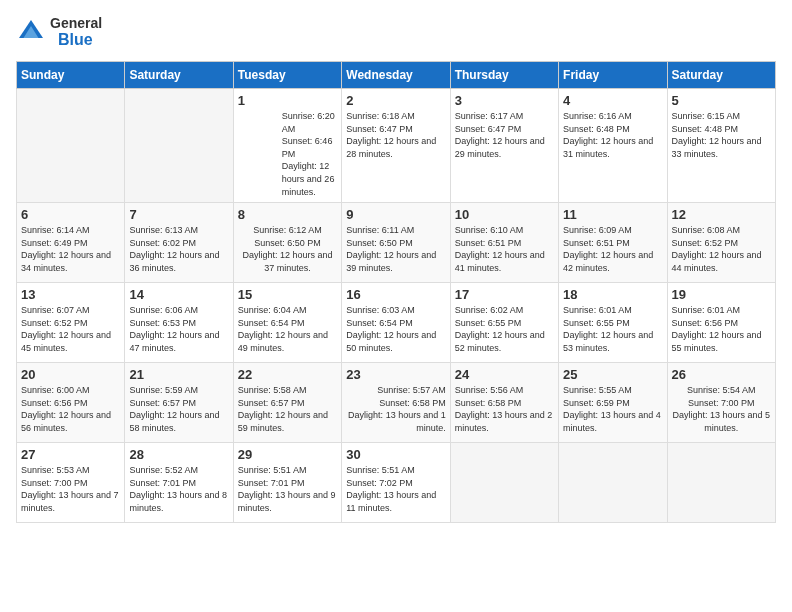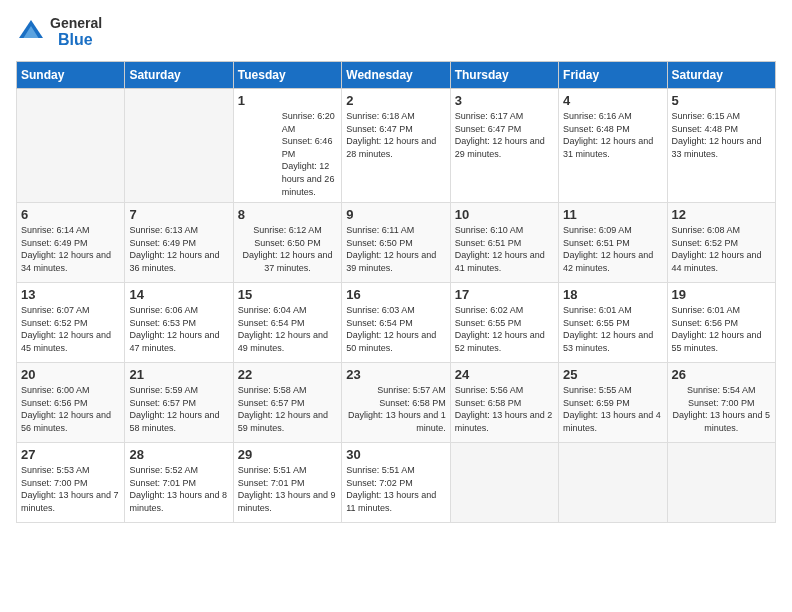--- a/index.html
+++ b/index.html
@@ -161,21 +161,21 @@
       <tr>
         <td>
           <span class="day-number">6</span>
           <div class="day-info" style="white-space: pre-line;">Sunrise: 6:14 AM
 Sunset: 6:49 PM
 Daylight: 12 hours and 34 minutes.</div>
         </td>
         <td>
           <span class="day-number">7</span>
           <div class="day-info" style="white-space: pre-line;">Sunrise: 6:13 AM
-Sunset: 6:49 PM
+Sunset: 6:02 PM
 Daylight: 12 hours and 36 minutes.</div>
         </td>
         <td>
           <span class="day-number">8</span>
           <div class="day-info" style="white-space: pre-line; text-align: center;">Sunrise: 6:12 AM
 Sunset: 6:50 PM
 Daylight: 12 hours and 37 minutes.</div>
         </td>
         <td>
           <span class="day-number">9</span>

